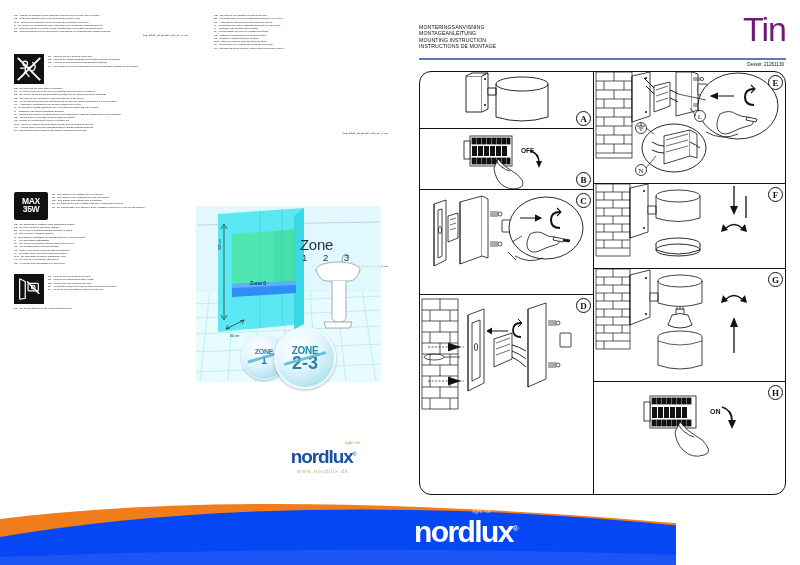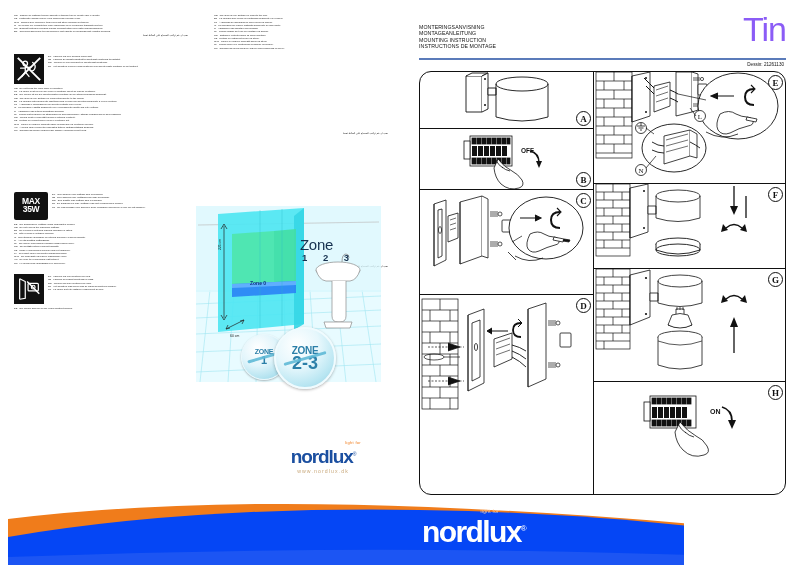--- a/index.html
+++ b/index.html
@@ -64,21 +64,21 @@
     position: absolute; left: 196px; top: 192px;
     width: 185px; height: 205px;
   }
   .zone-svg { display:block; }
   .zone-label {
     position:absolute; left: 104px; top: 44px;
     font-size: 15px; color:#16314f; font-weight:400; letter-spacing:-0.3px;
   }
   .zone-nums {
     position:absolute; left: 106px; top: 60px;
-    font-size: 9.5px; color:#16314f; letter-spacing: 6.5px; font-weight: bold;
+    font-size: 9.5px; color:#16314f; letter-spacing: 6.5px;
   }
   .zone0-tag {
     position:absolute; left: 54px; top: 88px;
     font-size: 5px; font-weight:700; color:#10307a;
   }
   .dim-v {
     position:absolute; left: 22px; top: 58px;
     font-size: 3.4px; color:#222;
     transform: rotate(-90deg); transform-origin: left top;
     white-space: nowrap;
@@ -131,21 +131,21 @@
   
   .right-panel {
     position: absolute; left: 419px; top: 18px;
     width: 367px; height: 479px;
   }
   .rp-header { position: relative; height: 42px; }
   .rp-titles { position:absolute; left:0; top:6px; }
   .rp-titles div { font-size: 5.2px; color:#111; line-height: 6.4px; letter-spacing:.1px;}
   .rp-brand {
     position:absolute; right: 0; top: -6px;
-    font-size: 34px; color:#8b5cf6; font-weight:400; letter-spacing:-1px; line-height:34px;
+    font-size: 34px; color:#701a75; font-weight:400; letter-spacing:-1px; line-height:34px;
   }
   .rp-rule {
     position:absolute; left:0; right:0; top: 40px; height: 2.2px;
     background: linear-gradient(to bottom,#6f8cc4 0%, #3d63ab 60%, #8ea6d4 100%);
   }
   .rp-dessin {
     position:absolute; right: 2px; top: 44px;
     font-size: 4.6px; color:#111;
   }
 
@@ -167,21 +167,21 @@
     position:absolute;
     width: 15px; height: 15px; border:1px solid #111; border-radius:50%;
     display:flex; align-items:center; justify-content:center;
     font-size: 9px; font-weight:700; color:#111; background:#fff;
     font-family: "Liberation Serif", serif;
   }
   .panel-art { position:absolute; left:0; top:0; width:100%; height:100%; }
   .panel-art svg { display:block; width:100%; height:100%; }
 
   
-  .footer { position:absolute; left:8px; bottom:0; width:676px; height:80px; overflow:hidden; }
+  .footer { position:absolute; left:0; bottom:0; width:676px; height:80px; overflow:hidden; }
   .footer svg { display:block; width:800px; height:80px; }
   .footer-logo {
     position:absolute; left: 414px; bottom: 18px;
     color:#fff;
   }
   .footer-logo .fsup { font-size:4.6px; color:#ffd9b0; letter-spacing:.4px; text-align:right; padding-right:26px; line-height:5px;}
   .footer-logo .fword {
     font-size: 30px; font-weight:700; letter-spacing:-1.6px; line-height:30px;
   }
   .footer-logo .fword sup { font-size:8px; vertical-align:super; font-weight:400; }

